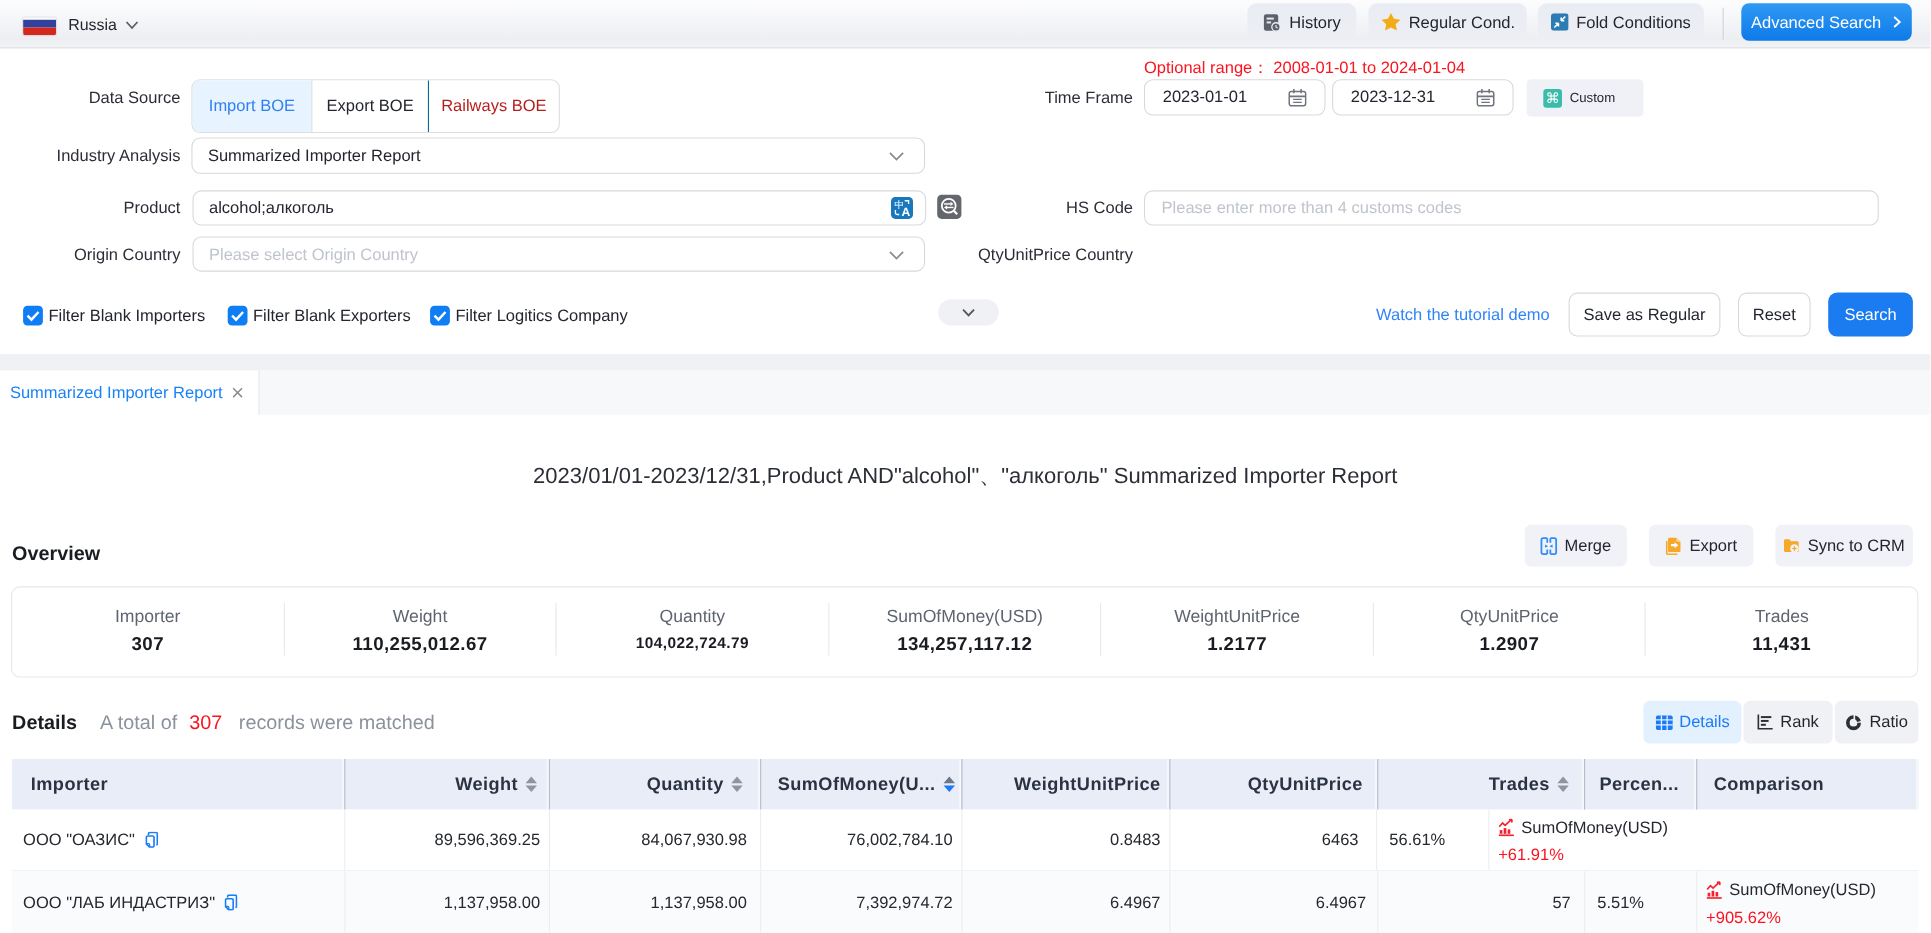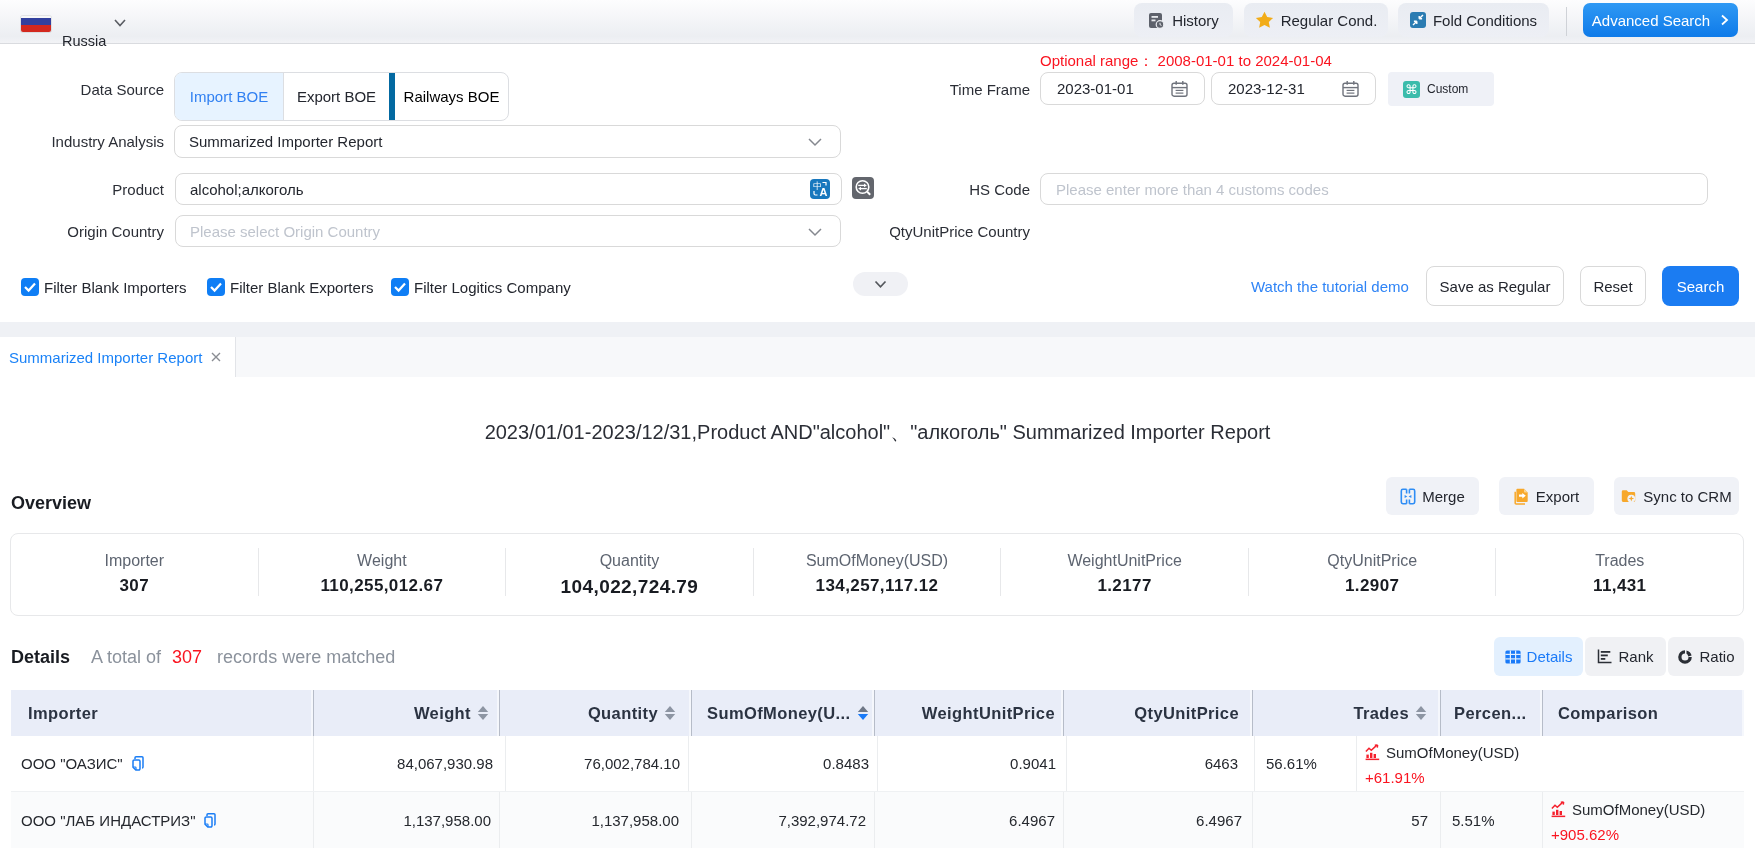--- a/index.html
+++ b/index.html
@@ -19,21 +19,21 @@
 </head>
 <body>
 <div id="page">
 
 <div class="abs" style="left:0;top:0;width:1755px;height:44px;background:linear-gradient(180deg,#fdfdfe 0%,#eceef2 85%,#f2f3f6 100%);border-bottom:1px solid #d9dbdf;"></div>
 <div class="abs" style="left:21px;top:16px;width:30px;height:16px;border-radius:2px;overflow:hidden;box-shadow:0 0 0 1px rgba(0,0,0,0.08);">
   <div style="height:2px;background:#f8f8f8;"></div>
   <div style="height:7px;background:#32409e;"></div>
   <div style="height:7px;background:#d3281e;"></div>
 </div>
-<div class="abs" style="left:62px;top:15px;font-size:14.5px;color:#23262e;margin-top:18px;">Russia</div>
+<div class="abs" style="left:62px;top:15px;font-size:14.5px;color:#23262e;">Russia</div>
 <svg class="abs" style="left:111px;top:17px;" width="18" height="12" viewBox="0 0 18 12">
       <polyline points="4,3 9,8.5 14,3" fill="none" stroke="#5a5d63" stroke-width="1.6"></polyline>
     </svg>
 
 <div class="abs gbtn" style="left:1134px;top:3px;width:99px;height:34px;background:linear-gradient(180deg,#e9ecf2,#edeff5);">
   <svg width="17" height="17" viewBox="0 0 17 17" style="margin-right:7px;">
     <rect x="1" y="1" width="13" height="15" rx="2" fill="#5d616b"></rect>
     <rect x="3.5" y="4" width="6.5" height="1.8" fill="#e8eaee"></rect>
     <rect x="3.5" y="7.5" width="4" height="1.8" fill="#e8eaee"></rect>
     <circle cx="12" cy="12.5" r="3.8" fill="#5d616b" stroke="#eceef2" stroke-width="1.2"></circle>
@@ -62,21 +62,21 @@
         <polyline points="2,1.5 7,6 2,10.5" fill="none" stroke="#fff" stroke-width="1.8"></polyline>
       </svg>
 </div>
 
 <div class="abs" style="left:1040px;top:52px;font-size:15px;color:#fa1420;">Optional range：&nbsp;2008-01-01 to 2024-01-04</div>
 
 <div class="abs lbl" style="left:0px;top:81px;width:164px;">Data Source</div>
 <div class="abs" style="left:174px;top:72px;width:335px;height:49px;border:1px solid #dcdee2;border-radius:8px;display:flex;overflow:hidden;background:#fff;">
   <div style="width:108px;background:#e7f3ff;color:#3180f2;font-size:15px;display:flex;align-items:center;justify-content:center;">Import BOE</div>
   <div style="width:106px;border-left:1px solid #dcdee2;color:#23262e;font-size:15px;display:flex;align-items:center;justify-content:center;">Export BOE</div>
-  <div style="width:119px;border-left:6px solid #0369a1;color:#000000;font-size:15px;display:flex;align-items:center;justify-content:center;">Railways BOE</div>
+  <div style="width:119px;border-left:1px solid #0369a1;color:#b91c1c;font-size:15px;display:flex;align-items:center;justify-content:center;">Railways BOE</div>
 </div>
 <div class="abs lbl" style="left:870px;top:81px;width:160px;">Time Frame</div>
 <div class="abs inp" style="left:1040px;top:72px;width:165px;height:33px;">
   <div style="position:absolute;left:16px;top:7px;font-size:15px;color:#23262e;">2023-01-01</div>
   <svg style="position:absolute;right:16px;top:7px;" width="17" height="18" viewBox="0 0 17 18">
         <rect x="1" y="3.2" width="15" height="13" rx="2" fill="none" stroke="#6f737c" stroke-width="1.4"></rect>
         <line x1="1" y1="7.6" x2="16" y2="7.6" stroke="#6f737c" stroke-width="1.4"></line>
         <line x1="5.2" y1="1" x2="5.2" y2="4.8" stroke="#6f737c" stroke-width="1.4"></line>
         <line x1="11.8" y1="1" x2="11.8" y2="4.8" stroke="#6f737c" stroke-width="1.4"></line>
         <line x1="4.6" y1="10.4" x2="12.4" y2="10.4" stroke="#6f737c" stroke-width="1.2"></line>
@@ -219,21 +219,21 @@
     <div style="margin-top:6px;font-size:17px;font-weight:bold;color:#191c22;letter-spacing:0.4px;">307</div>
   </div>
   <div style="width:1px;height:48px;background:#e7e8ea;margin-top:14px;"></div>
   <div style="flex:1;position:relative;text-align:center;">
     <div style="margin-top:18px;font-size:16px;color:#5d6470;">Weight</div>
     <div style="margin-top:6px;font-size:17px;font-weight:bold;color:#191c22;letter-spacing:0.4px;">110,255,012.67</div>
   </div>
   <div style="width:1px;height:48px;background:#e7e8ea;margin-top:14px;"></div>
   <div style="flex:1;position:relative;text-align:center;">
     <div style="margin-top:18px;font-size:16px;color:#5d6470;">Quantity</div>
-    <div style="margin-top:6px;font-size:19px;font-weight:bold;color:#191c22;letter-spacing:0.4px;">104,022,724.79</div>
+    <div style="margin-top:6px;font-size:14px;font-weight:bold;color:#191c22;letter-spacing:0.4px;">104,022,724.79</div>
   </div>
   <div style="width:1px;height:48px;background:#e7e8ea;margin-top:14px;"></div>
   <div style="flex:1;position:relative;text-align:center;">
     <div style="margin-top:18px;font-size:16px;color:#5d6470;">SumOfMoney(USD)</div>
     <div style="margin-top:6px;font-size:17px;font-weight:bold;color:#191c22;letter-spacing:0.4px;">134,257,117.12</div>
   </div>
   <div style="width:1px;height:48px;background:#e7e8ea;margin-top:14px;"></div>
   <div style="flex:1;position:relative;text-align:center;">
     <div style="margin-top:18px;font-size:16px;color:#5d6470;">WeightUnitPrice</div>
     <div style="margin-top:6px;font-size:17px;font-weight:bold;color:#191c22;letter-spacing:0.4px;">1.2177</div>
@@ -317,24 +317,24 @@
   </div>
 
   <div style="display:flex;height:56px;background:#fff;border-bottom:1px solid #eff1f3;color:#25282e;">
     <div class="td" style="width:303px;justify-content:flex-start;padding-left:10px;">ООО "ОАЗИС"<span class="copyic">
             <svg width="12" height="15" viewBox="0 0 12 15">
               <path d="M3 3 V1.8 a1 1 0 0 1 1 -1 h6 a1 1 0 0 1 1 1 V11 a1 1 0 0 1 -1 1" fill="none" stroke="#1b7ef5" stroke-width="1.5"></path>
               <path d="M1 5.2 a1.2 1.2 0 0 1 1.2 -1.2 h4.6 a1.2 1.2 0 0 1 1.2 1.2 v7.6 a1.2 1.2 0 0 1 -1.2 1.2 h-3 L1 11.2 Z" fill="none" stroke="#1b7ef5" stroke-width="1.5"></path>
               <path d="M1 11 h2.2 a0.8 0.8 0 0 1 0.8 0.8 v2.2" fill="none" stroke="#1b7ef5" stroke-width="1.2"></path>
             </svg>
           </span></div>
+    <div class="td" style="width:186px;justify-content:flex-end;padding-right:8px;">89,596,369.25</div>
     <div class="td" style="width:192px;justify-content:flex-end;padding-right:12px;">84,067,930.98</div>
     <div class="td" style="width:183px;justify-content:flex-end;padding-right:8px;">76,002,784.10</div>
     <div class="td" style="width:189px;justify-content:flex-end;padding-right:8px;">0.8483</div>
-    <div class="td" style="width:189px;justify-content:flex-end;padding-right:10px;">0.9041</div>
     <div class="td" style="width:188px;justify-content:flex-end;padding-right:16px;">6463</div>
     <div class="td" style="width:102px;justify-content:flex-start;padding-left:11px;">56.61%</div>
     <div class="td comp" style="width:201px;border-right:none;">
       <div style="padding-left:8px;margin-top:3px;">
         <div style="display:flex;align-items:center;"><svg width="16" height="17" viewBox="0 0 16 17" style="margin-right:5px;">
                 <rect x="0.6" y="14.6" width="13.6" height="1.5" fill="#f5212d"></rect>
                 <rect x="1.4" y="10.6" width="2.4" height="3.4" fill="#f5212d"></rect>
                 <rect x="5" y="8.8" width="2.4" height="5.2" fill="#f5212d"></rect>
                 <rect x="8.6" y="10" width="2.4" height="4" fill="#f5212d"></rect>
                 <path d="M0.9 7.6 L4 4.2 L6.3 6.3 L11.6 1.4" fill="none" stroke="#f5212d" stroke-width="1.5"></path>

